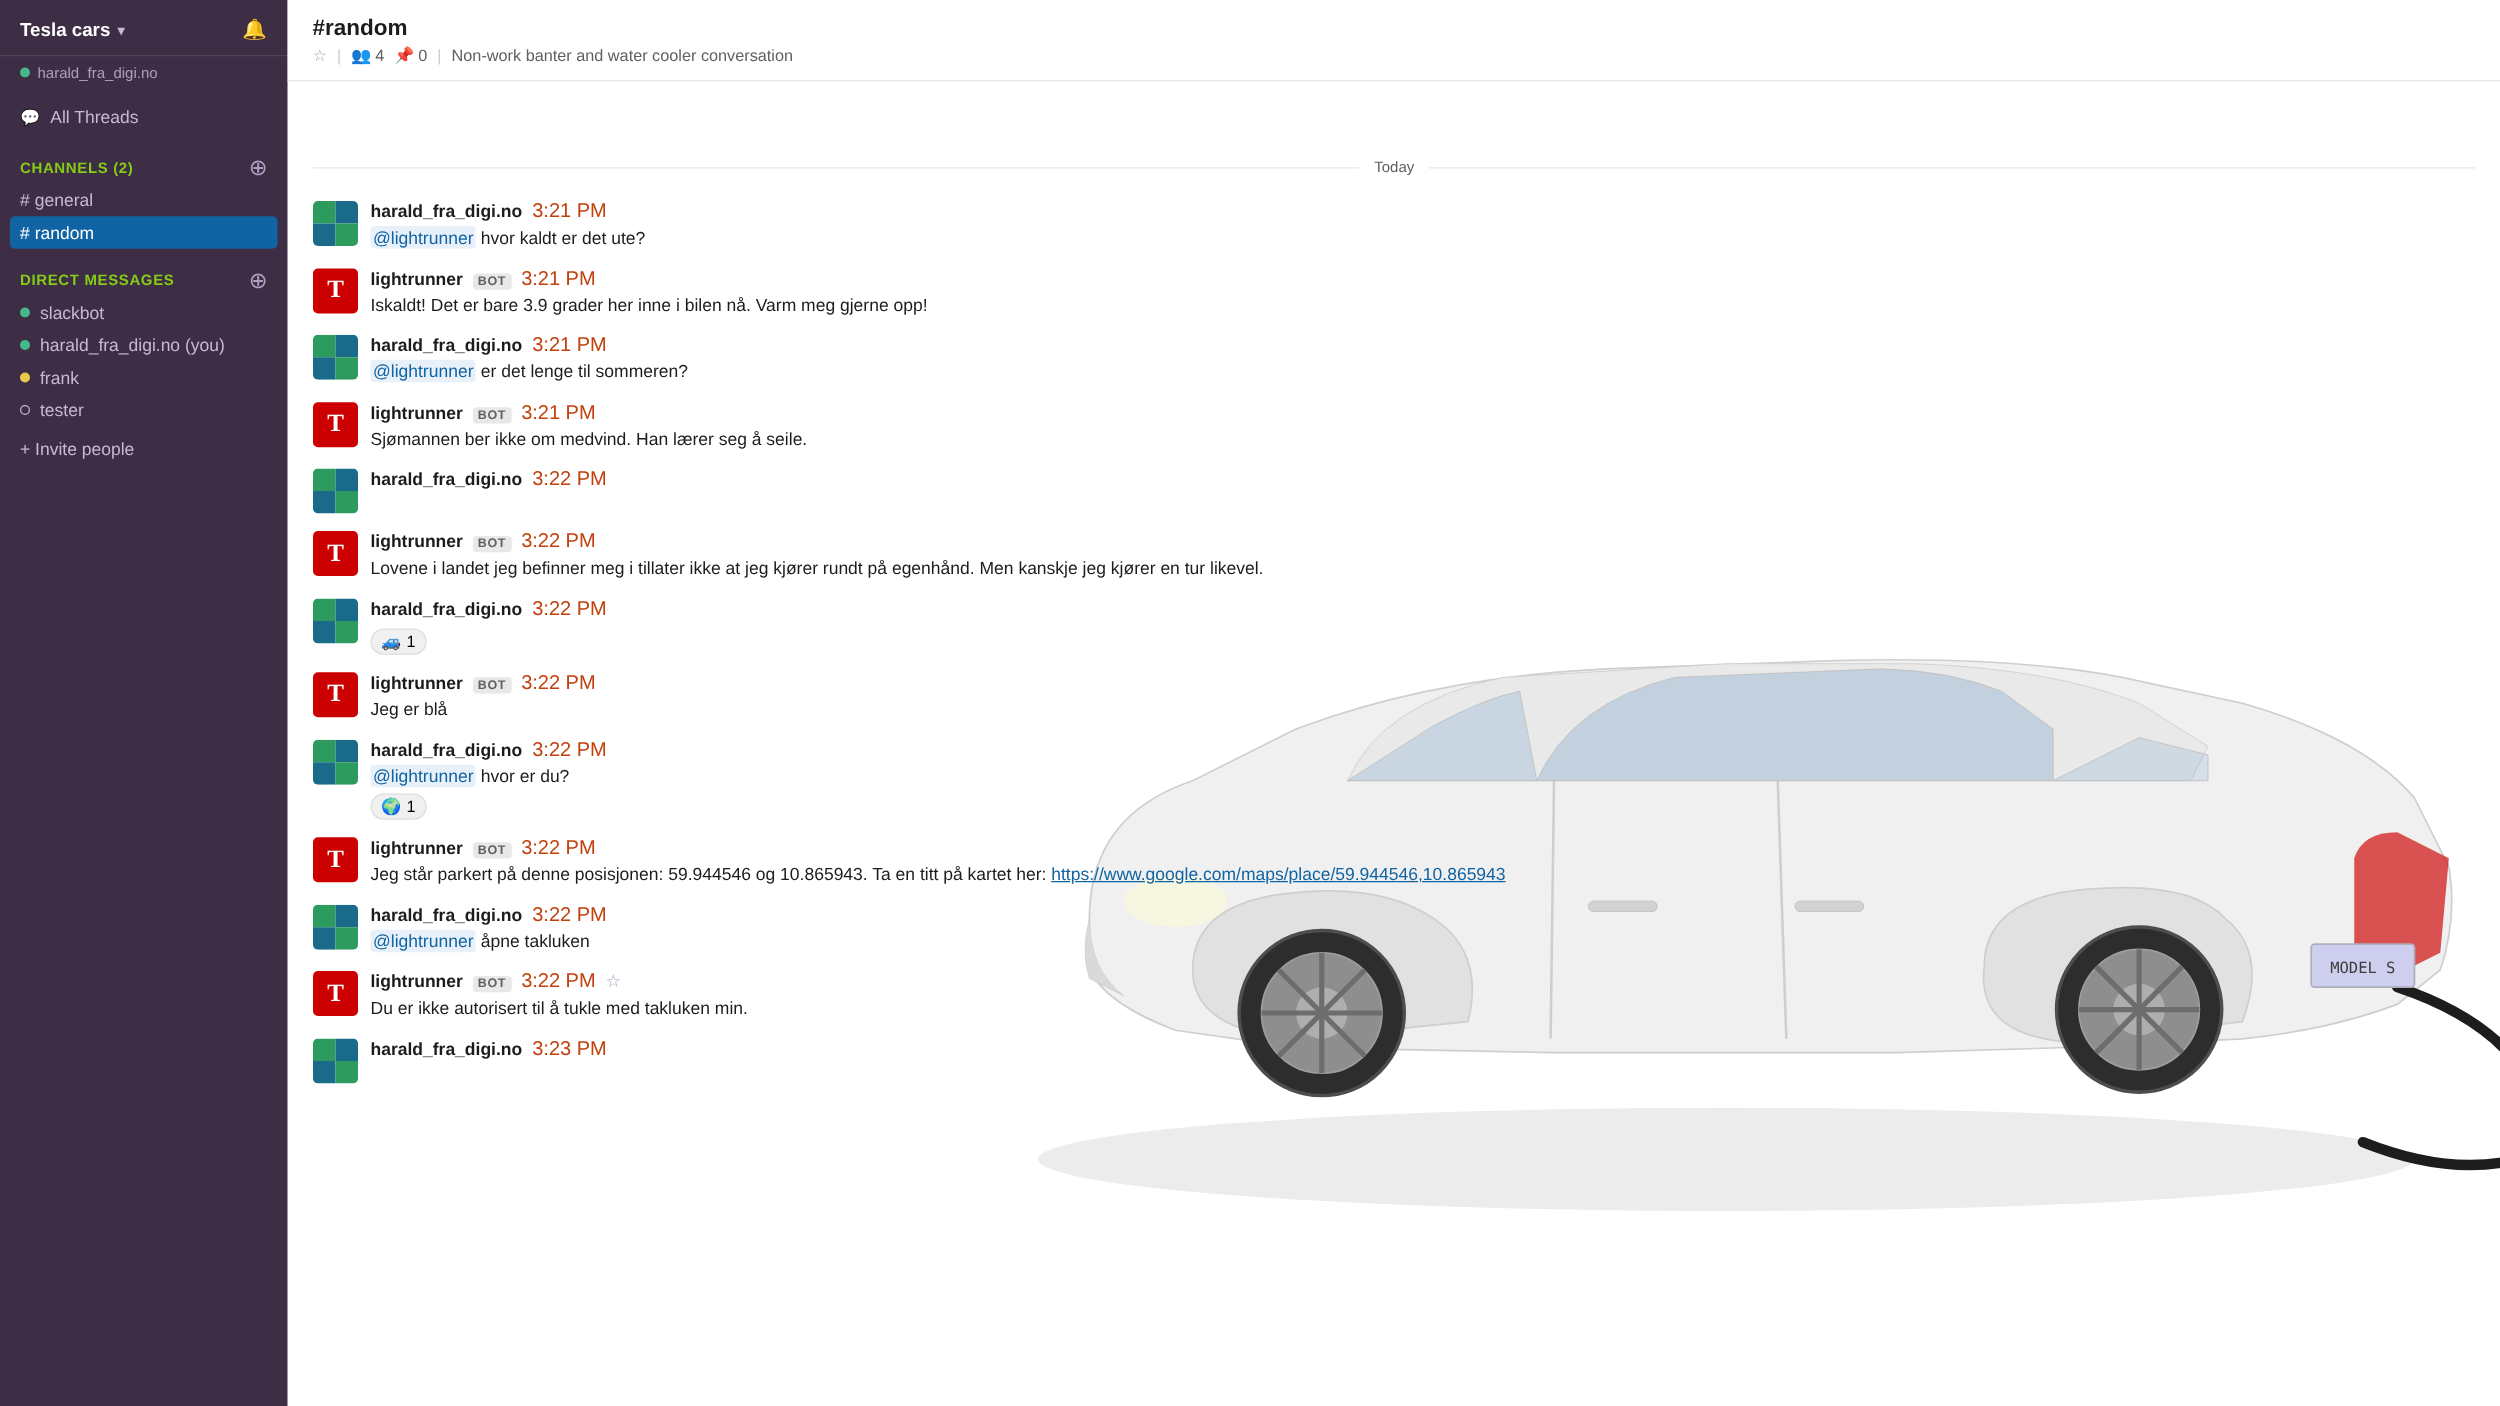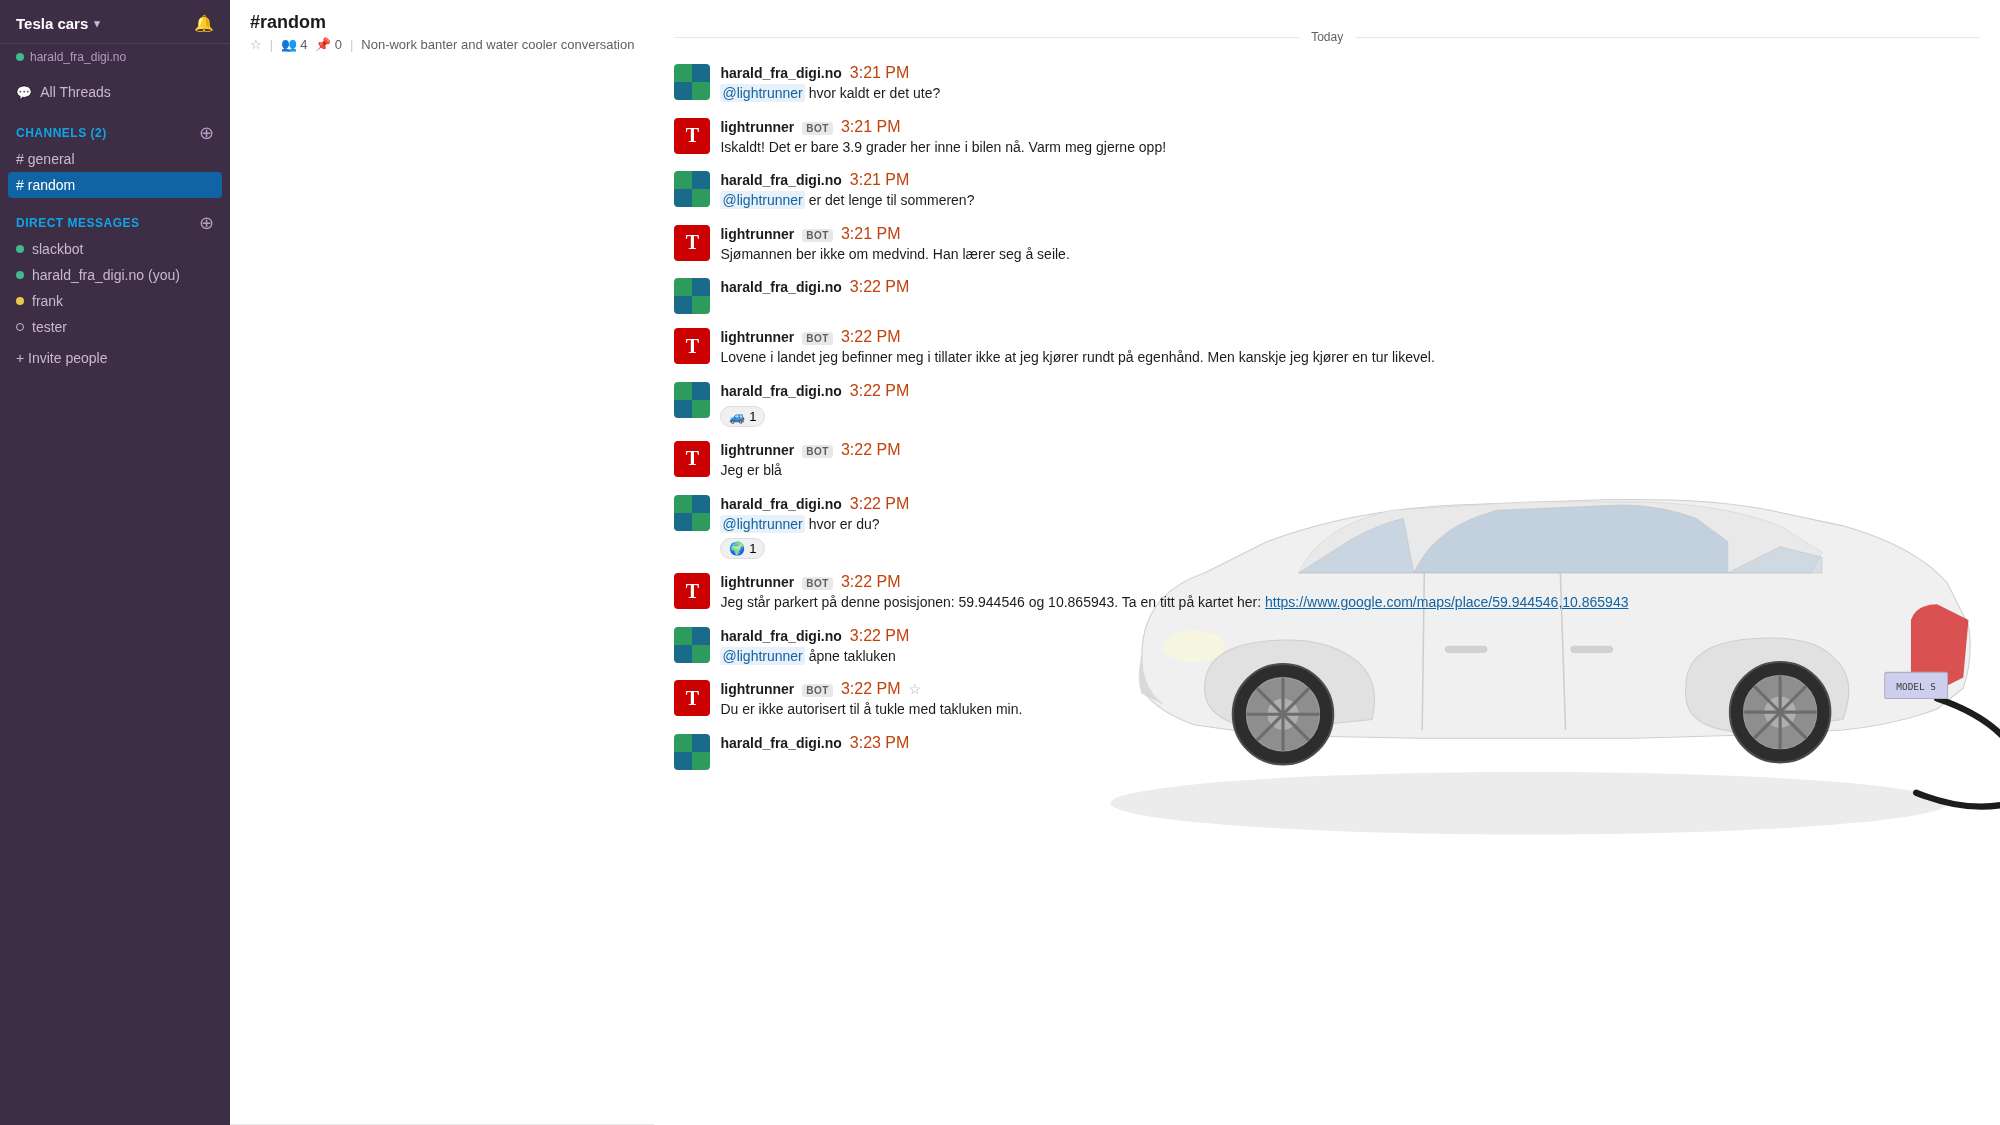--- a/index.html
+++ b/index.html
@@ -74,21 +74,21 @@
     .sidebar-section {
       padding: 16px 16px 4px;
       display: flex;
       justify-content: space-between;
       align-items: center;
     }
 
     .sidebar-section-label {
       font-size: 12px;
       font-weight: 700;
-      color: #0ea5e9;
+      color: #84cc16;
       text-transform: uppercase;
       letter-spacing: 0.5px;
     }
 
     .sidebar-add-btn {
       font-size: 18px;
       color: #b39dc0;
       cursor: pointer;
       line-height: 1;
     }
@@ -139,22 +139,24 @@
       cursor: pointer;
       display: flex;
       align-items: center;
       gap: 6px;
     }
 
     
     .main {
       flex: 1;
       display: flex;
+      flex-direction: column;
       overflow: hidden;
       position: relative;
+      gap: 32px;
     }
 
     .channel-header {
       padding: 12px 20px;
       border-bottom: 1px solid #e8e8e8;
       background: #fff;
       z-index: 10;
     }
 
     .channel-header-top {

